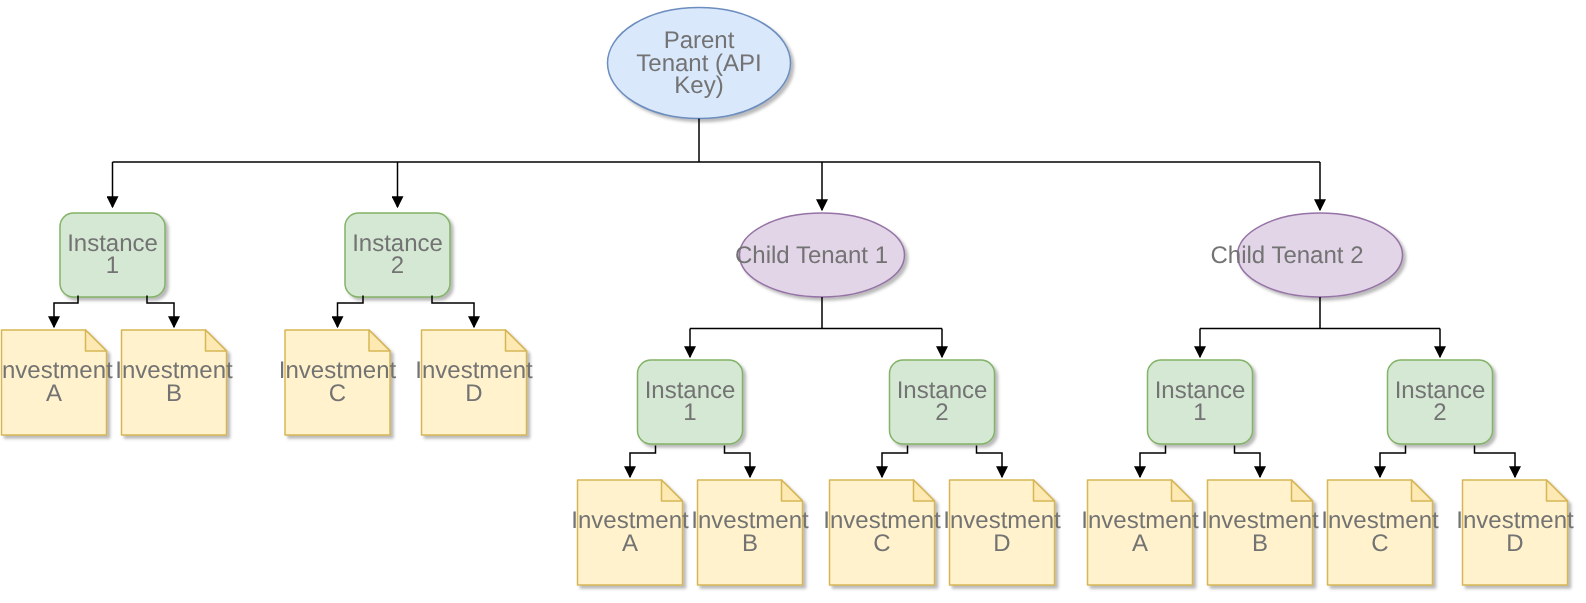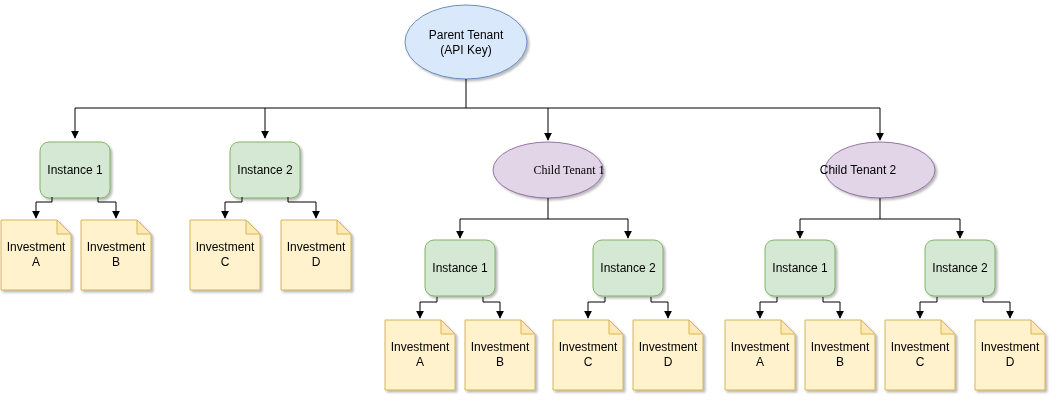--- a/index.html
+++ b/index.html
@@ -14,23 +14,23 @@
   #shapes-layer {
     position: absolute;
     left: 0; top: 0;
   }
   .lbl {
     position: absolute;
     display: flex;
     align-items: center;
     justify-content: center;
     text-align: center;
-    font-size: 12px;
+    font-size: 16px;
     line-height: 15px;
-    color: #000000;
+    color: #737373;
     pointer-events: none;
     white-space: normal;
     word-break: normal;
   }
 </style>
 </head>
 <body>
 
 <div id="diagram">
 
@@ -125,21 +125,21 @@
 
       <path d="M937 297 L937 302 L920 302 L920 318" marker-end="url(#arrow)"></path>
       <path d="M983 297 L983 302 L1010 302 L1010 318" marker-end="url(#arrow)"></path>
     </g>
   </svg>
 
   <div class="lbl" style="left:421px; top:5px;  width:90px;  height:75px;">Parent Tenant (API Key)</div>
 
   <div class="lbl" style="left:40px;  top:142px; width:70px;  height:56px;">Instance 1</div>
   <div class="lbl" style="left:230px; top:142px; width:70px;  height:56px;">Instance 2</div>
-  <div class="lbl" style="left:514px; top:142px; width:110px; height:56px;font-family:Liberation Serif, serif;">Child Tenant 1</div>
+  <div class="lbl" style="left:486px; top:142px; width:110px; height:56px;">Child Tenant 1</div>
   <div class="lbl" style="left:803px; top:142px; width:110px; height:56px;">Child Tenant 2</div>
 
   <div class="lbl" style="left:4px;   top:220px; width:64px; height:70px;">Investment A</div>
   <div class="lbl" style="left:84px;  top:220px; width:64px; height:70px;">Investment B</div>
   <div class="lbl" style="left:193px; top:220px; width:64px; height:70px;">Investment C</div>
   <div class="lbl" style="left:284px; top:220px; width:64px; height:70px;">Investment D</div>
 
   <div class="lbl" style="left:425px; top:240px; width:70px; height:56px;">Instance 1</div>
   <div class="lbl" style="left:593px; top:240px; width:70px; height:56px;">Instance 2</div>
   <div class="lbl" style="left:765px; top:240px; width:70px; height:56px;">Instance 1</div>

